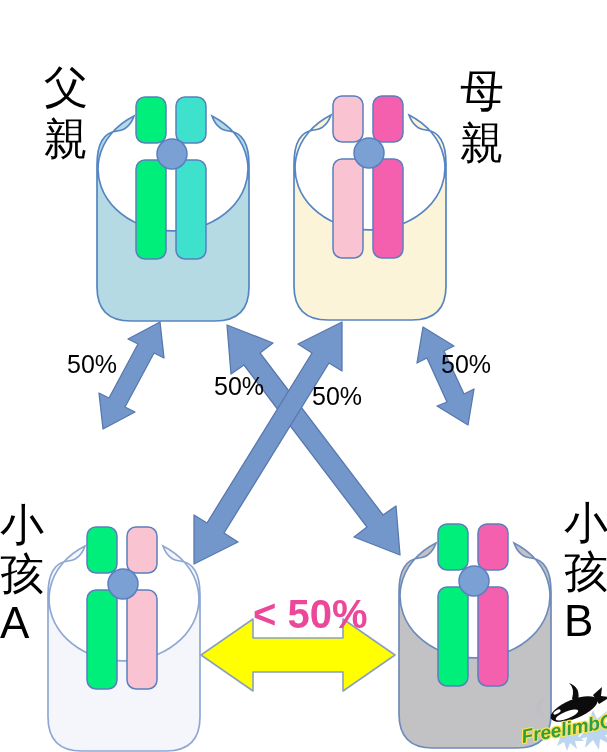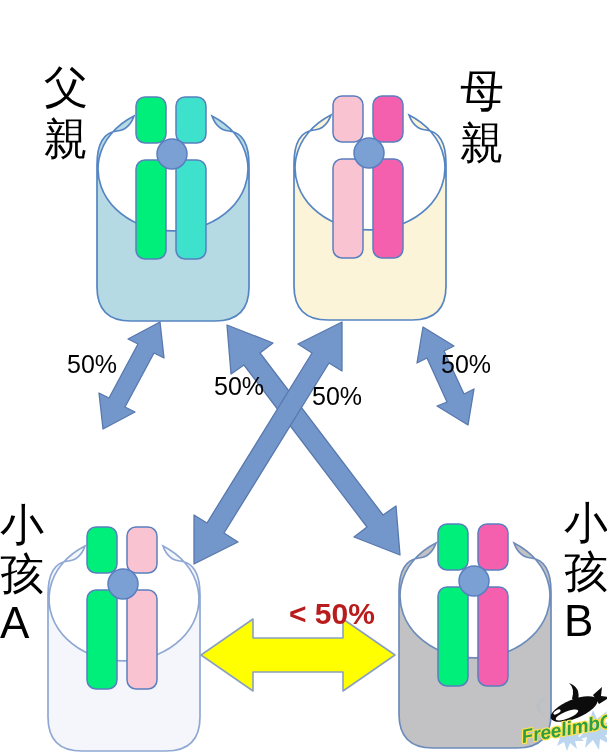--- a/index.html
+++ b/index.html
@@ -26,25 +26,24 @@
   .cjk-label .line { display: block; }
   .cjk-label.child { line-height: 49px; }
   .pct {
     position: absolute;
     color: #000;
     font-size: 25px;
     line-height: 28px;
   }
   .sibling-label {
     position: absolute;
-    color: #b91c1c;
-    font-size: 30px;
+    color: #ec4899;
+    font-size: 40px;
     font-weight: bold;
     line-height: 34px;
-    margin-left: 36px;
   }
   .watermark-text {
     position: absolute;
     left: 521px;
     top: 718px;
     font-size: 19px;
     font-weight: bold;
     font-style: italic;
     color: #2F9E44;
     transform: rotate(-10deg);

